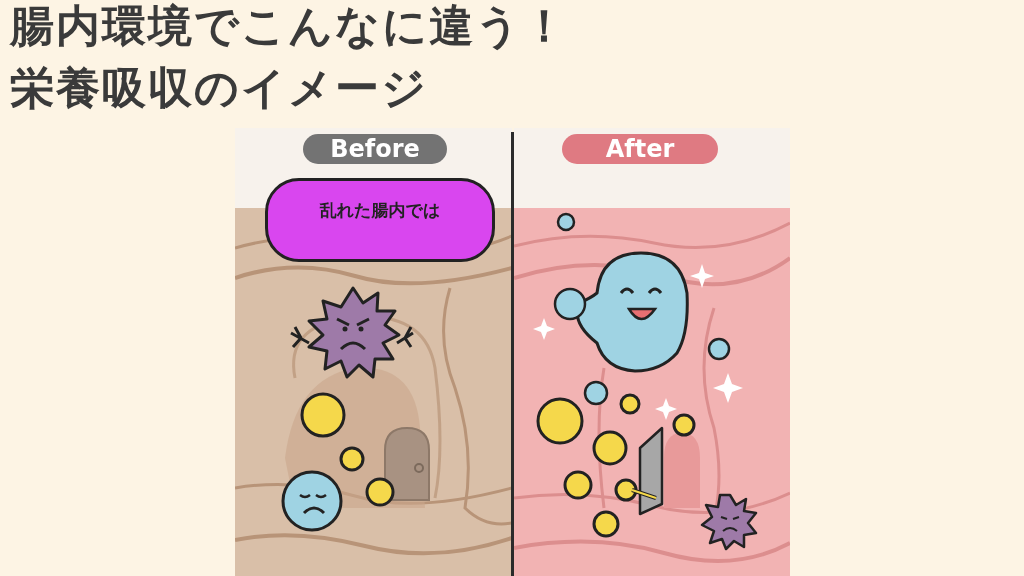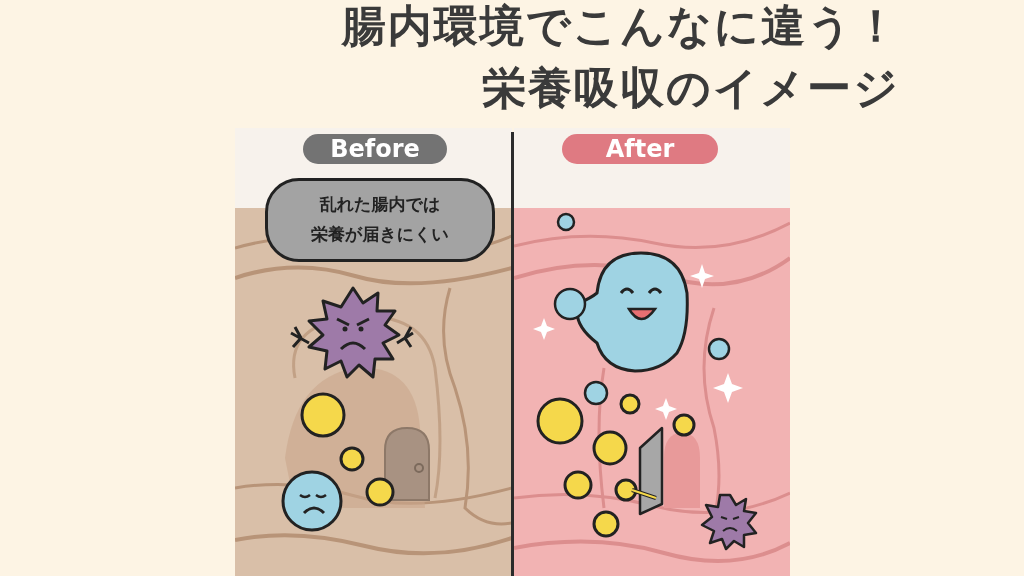--- a/index.html
+++ b/index.html
@@ -1,28 +1,28 @@
 <!DOCTYPE html>
 <html><head>
 <meta charset="utf-8">
 <style>
   html,body{margin:0;padding:0;}
   body{width:1024px;height:576px;background:#fdf4e4;overflow:hidden;position:relative;font-family:"DejaVu Sans",sans-serif;}
-  .title{position:absolute;left:16px;width:884px;text-align:right;color:#3a3a3a;font-weight:bold;font-size:44px;letter-spacing:2px;line-height:52px;}
+  .title{position:absolute;left:10px;width:884px;text-align:left;color:#3a3a3a;font-weight:bold;font-size:44px;letter-spacing:2px;line-height:52px;}
   .t1{top:0px;}
   .t2{top:62px;}
   .panel{position:absolute;top:128px;height:448px;overflow:hidden;}
   .panel svg{position:absolute;left:0;top:0;}
   .left{left:235px;width:277px;}
   .right{left:514px;width:296px;}
   .divider{position:absolute;left:511px;top:132px;width:3px;height:444px;background:#2b2b2b;}
   .badge{position:absolute;top:6px;height:30px;border-radius:15px;color:#fff;font-weight:bold;font-size:24px;line-height:30px;text-align:center;}
   .badge-before{left:68px;width:144px;background:#737373;}
   .badge-after{left:48px;width:156px;background:#df7a82;}
-  .bubble{position:absolute;top:50px;height:84px;background:#a3a3a3;border:3px solid #222;border-radius:34px;box-sizing:border-box;text-align:center;font-weight:bold;font-size:17px;color:#222;line-height:30px;padding-top:8px;}
+  .bubble{position:absolute;top:50px;height:84px;background:#d946ef;border:3px solid #222;border-radius:34px;box-sizing:border-box;text-align:center;font-weight:bold;font-size:17px;color:#222;line-height:30px;padding-top:14px;}
   .bubble-l{left:30px;width:230px;}
   .bubble-r{left:14px;width:230px;}
 </style>
 </head>
 <body>
 
 <div class="title t1">腸内環境でこんなに違う！</div>
 <div class="title t2">栄養吸収のイメージ</div>
 
 <div class="panel left">
@@ -61,21 +61,20 @@
 
     <g transform="translate(77,373)">
       <circle cx="0" cy="0" r="29" fill="#9fd3e3" stroke="#222" stroke-width="3"></circle>
       <path d="M-12 -6 Q-7 -2 -2 -6 M4 -6 Q9 -2 14 -6" stroke="#222" stroke-width="2.5" fill="none"></path>
       <path d="M-8 12 Q2 2 12 12" stroke="#222" stroke-width="3" fill="none"></path>
     </g>
   </svg>
   <div class="badge badge-before">Before</div>
   <div class="bubble bubble-l">
     <div>乱れた腸内では</div>
-    <div>栄養が届きにくい</div>
   </div>
 </div>
 
 <div class="divider"></div>
 
 <div class="panel right">
   <svg width="276" height="448" viewBox="0 0 276 448">
     <rect x="0" y="0" width="276" height="80" fill="#f7f2ec"></rect>
     <rect x="0" y="80" width="276" height="368" fill="#f2b3b3"></rect>
     <path d="M0 150 Q80 125 150 148 T276 130" stroke="#dc8e8e" stroke-width="4" fill="none"></path>

